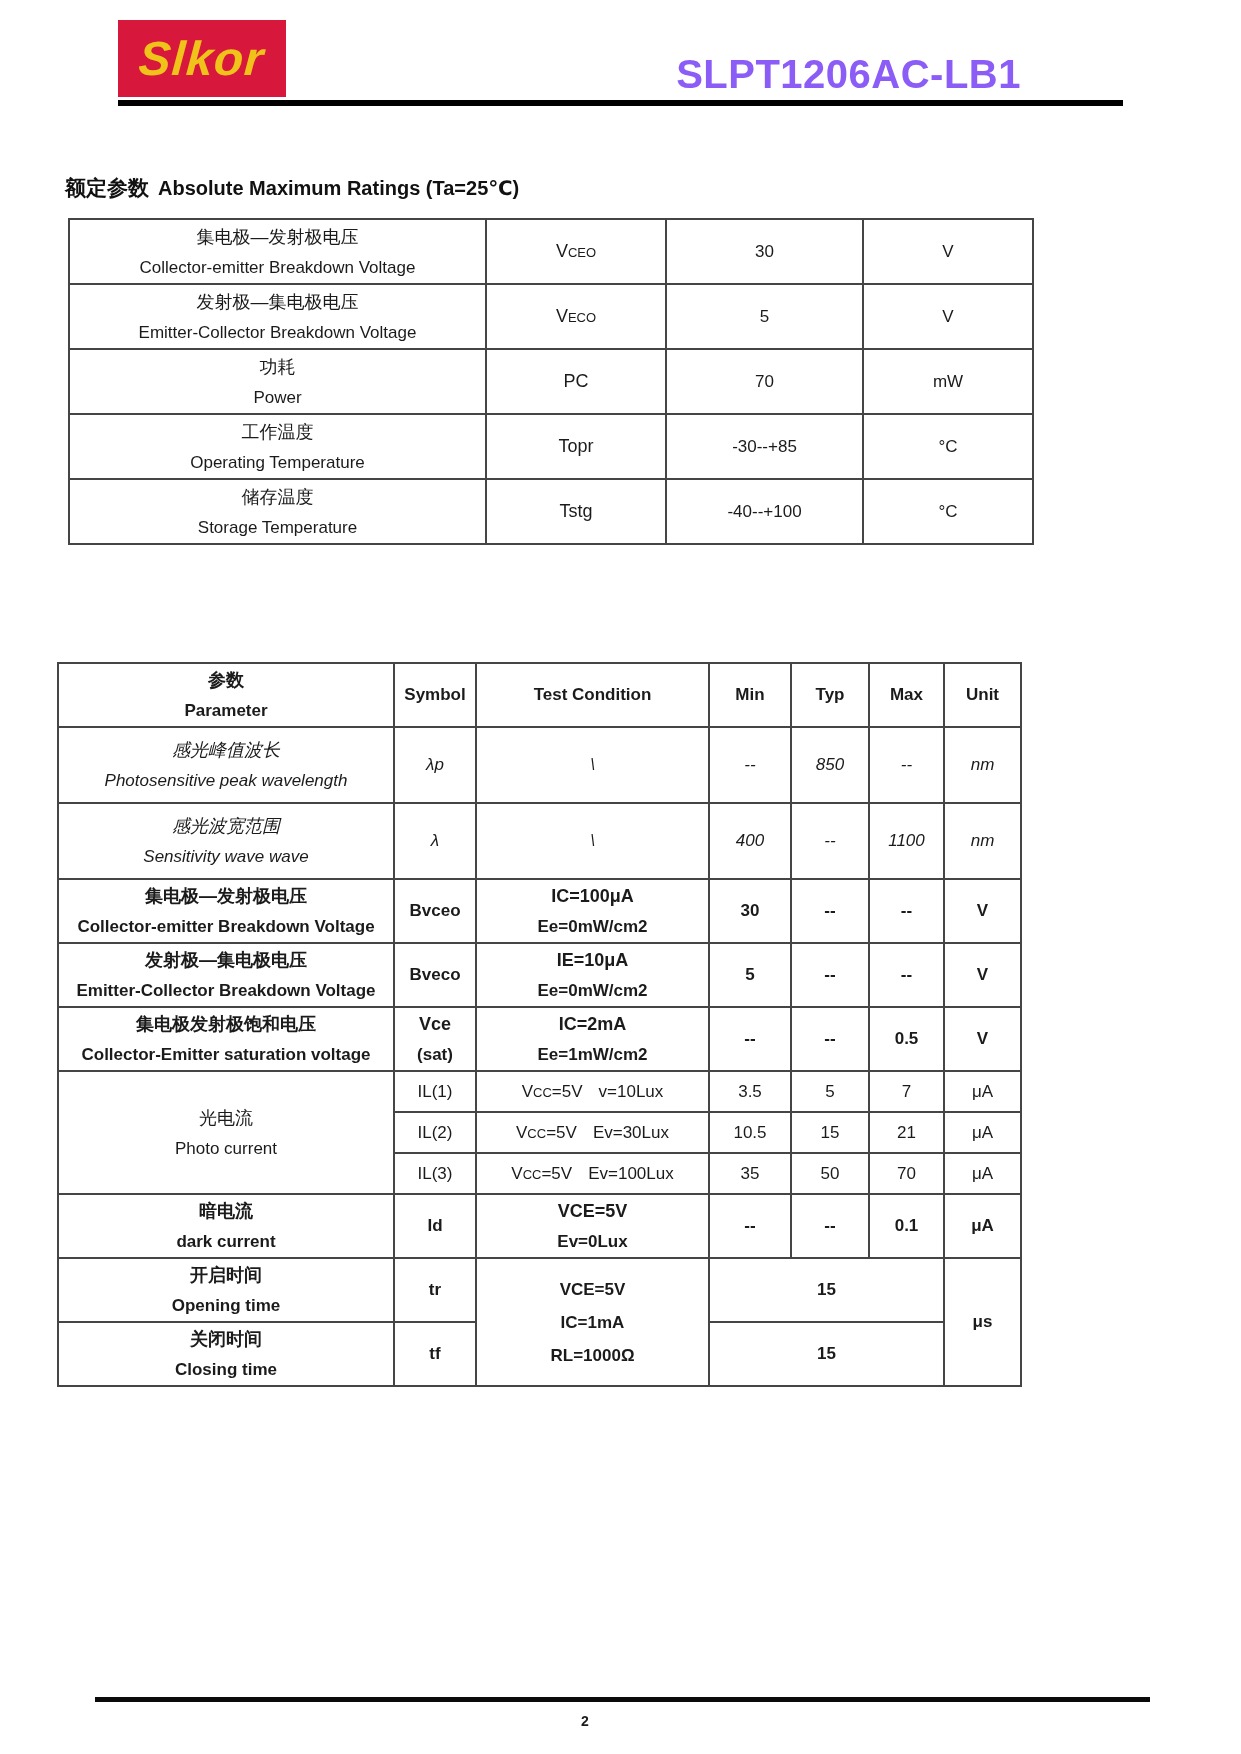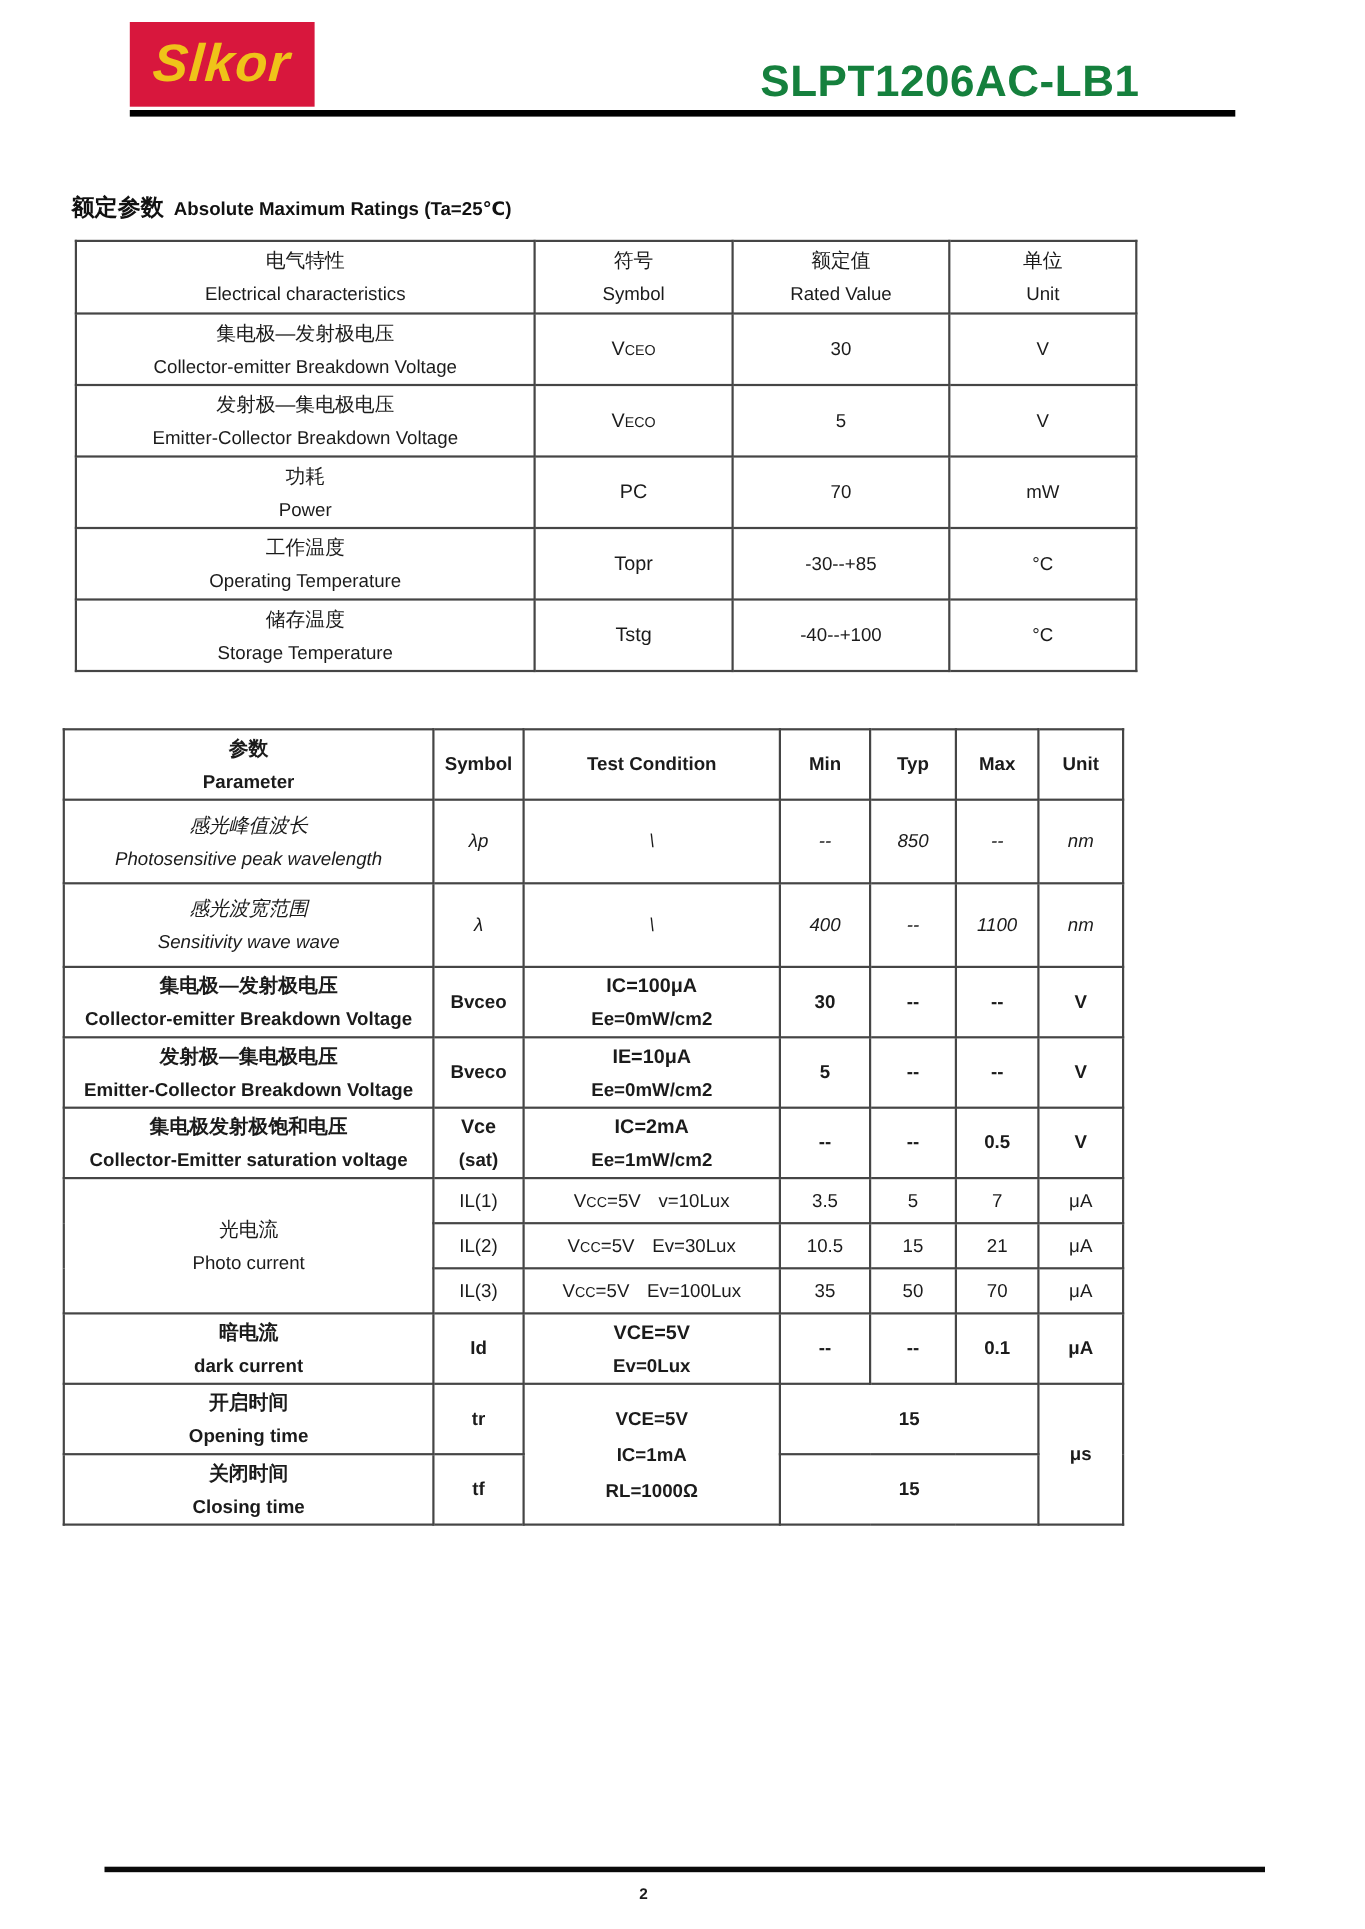--- a/index.html
+++ b/index.html
@@ -4,28 +4,28 @@
 <style>
   html,body{margin:0;padding:0;background:#ffffff;}
   body{width:1241px;height:1754px;font-family:"Liberation Sans","DejaVu Sans",sans-serif;color:#1b1b1b;}
   .page{position:relative;width:1241px;height:1754px;background:#fff;overflow:hidden;}
 
   
   .logo{position:absolute;left:118px;top:20px;width:168px;height:77px;background:#D8173D;
         display:flex;align-items:center;justify-content:center;}
   .logo-text{color:#EFC319;font-weight:bold;font-style:italic;font-size:48px;letter-spacing:1px;
         font-family:"Liberation Sans",sans-serif;transform:skewX(-4deg);}
-  .part-number{position:absolute;top:52px;right:205px;font-size:40px;font-weight:bold;color:#15803d;
+  .part-number{position:absolute;top:52px;right:220px;font-size:40px;font-weight:bold;color:#8b5cf6;
         letter-spacing:0.5px;}
   .header-rule{position:absolute;left:118px;top:100px;width:1005px;height:6px;background:#000;}
 
   
   .section-heading{position:absolute;left:65px;font-weight:bold;color:#111;white-space:nowrap;}
   .section-heading .cnh{font-size:21px;margin-right:9px;}
-  .section-heading .enh{font-size:17px;}
+  .section-heading .enh{font-size:20px;}
   .sh1{top:174px;}
   .sh2{top:620px;}
 
   
   table.t{border-collapse:collapse;table-layout:fixed;position:absolute;}
   table.t td{border:2px solid #454545;text-align:center;vertical-align:middle;
              font-size:17px;color:#1b1b1b;padding:0 2px;overflow:hidden;}
   .t1{left:68px;top:218px;width:964px;}
   .t2{left:57px;top:662px;width:963px;}
   tr.r66{height:66px;} tr.r65{height:65px;} tr.r64{height:64px;font-weight:bold;} tr.r62{height:76px;font-style:italic;} tr.r41{height:41px;}
@@ -58,38 +58,20 @@
   </div>
 
   <table class="t t1">
     <colgroup>
         <col style="width:417px">
         <col style="width:180px">
         <col style="width:197px">
         <col style="width:170px">
       </colgroup>
     <tbody>
-        <tr class="r66">
-      <td>
-            <div class="l1">电气特性</div>
-            <div class="l2">Electrical characteristics</div>
-          </td>
-      <td>
-            <div class="l1">符号</div>
-            <div class="l2">Symbol</div>
-          </td>
-      <td>
-            <div class="l1">额定值</div>
-            <div class="l2">Rated Value</div>
-          </td>
-      <td>
-            <div class="l1">单位</div>
-            <div class="l2">Unit</div>
-          </td>
-    </tr>
     <tr class="r65">
       <td>
             <div class="l1">集电极—发射极电压</div>
             <div class="l2">Collector-emitter Breakdown Voltage</div>
           </td>
       <td><span class="sym-main">V</span><span class="sc">CEO</span></td>
       <td>30</td>
       <td>V</td>
     </tr>
     <tr class="r65">

